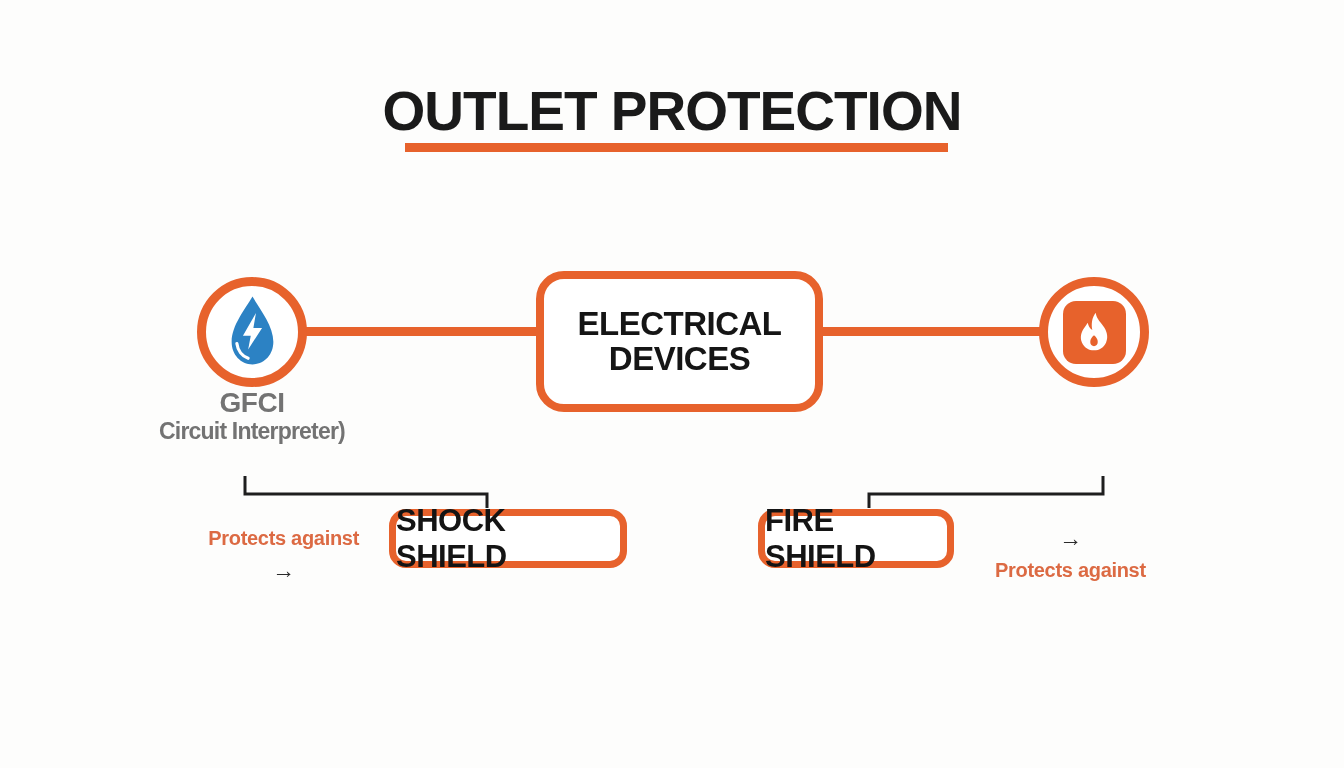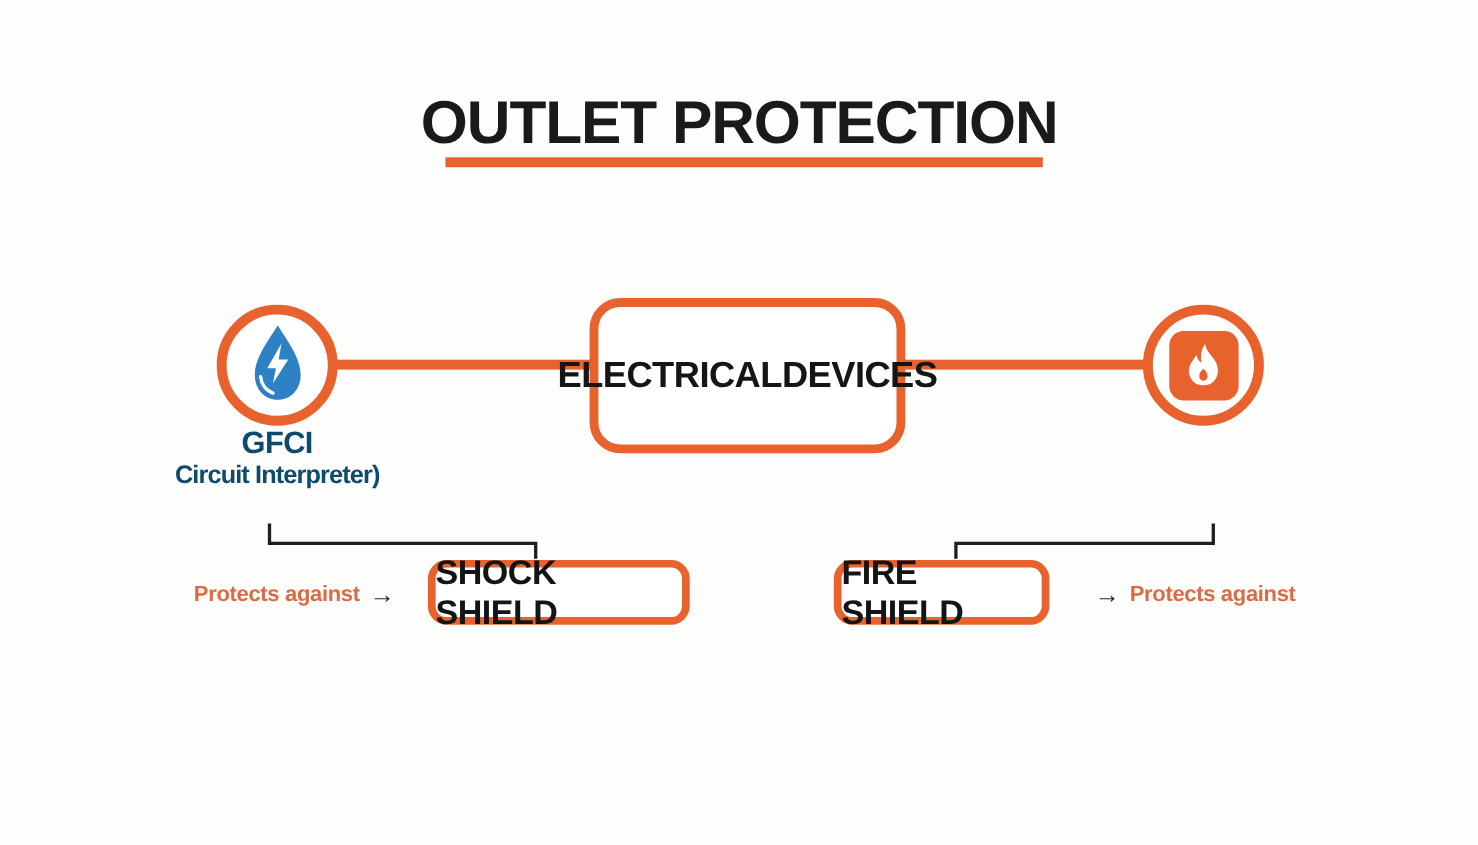--- a/index.html
+++ b/index.html
@@ -33,39 +33,39 @@
 
   
   .connector{position:absolute;top:327px;height:9px;background:var(--orange);}
   .connector.left{left:303px;width:237px;}
   .connector.right{left:822px;width:222px;}
 
   
   .hub{
     position:absolute;left:536px;top:271px;width:287px;height:141px;
     background:#fff;border:8px solid var(--orange);border-radius:28px;
-    display:flex;flex-direction:row;align-items:center;justify-content:center;
+    display:flex;flex-direction:column;align-items:center;justify-content:center;
   }
   .hub-line{font-size:33px;font-weight:800;line-height:1.04;letter-spacing:-.5px;color:#151515;}
 
   
   .node-circle{
     position:absolute;top:277px;width:110px;height:110px;
     border:9px solid var(--orange);border-radius:50%;background:#fff;
     display:flex;align-items:center;justify-content:center;
   }
   .node-circle.gfci{left:197px;}
   .node-circle.afci{left:1039px;}
   .flame-tile{
     width:63px;height:63px;background:var(--orange);border-radius:13px;
     display:flex;align-items:center;justify-content:center;
   }
 
   
-  .node-label{position:absolute;top:388px;width:280px;text-align:center;color:#0c4a6e;}
+  .node-label{position:absolute;top:388px;width:280px;text-align:center;color:#737373;}
   .node-label.gfci{left:112px;}
   .node-label.afci{left:963px;}
   .acronym{font-size:28px;font-weight:800;line-height:1.08;letter-spacing:-.5px;}
   .sub{font-size:23px;font-weight:800;line-height:1.13;letter-spacing:-.8px;}
 
   
   .brackets{position:absolute;inset:0;pointer-events:none;}
 
   
   .shield{
@@ -74,21 +74,21 @@
     display:flex;align-items:center;justify-content:center;
     font-size:31px;font-weight:800;letter-spacing:-.5px;color:#141414;
   }
   .shield.shock{left:389px;width:238px;}
   .shield.fire{left:758px;width:196px;align-items:center;}
 
   
   .protects{
     position:absolute;top:527px;height:26px;
     display:flex;align-items:center;gap:9px;
-    font-size:20px;font-weight:700;white-space:nowrap;
+    font-size:20px;font-weight:700;white-space:nowrap;flex-direction:column;
   }
   .protects .txt{color:var(--orange-text);letter-spacing:-.3px;}
   .protects .arr{color:#2a2a2a;font-size:23px;font-weight:400;line-height:1;}
   .protects.left{right:985px;}
   .protects.right{left:995px;}
 </style>
 </head>
 <body>
 
 <div class="canvas">

